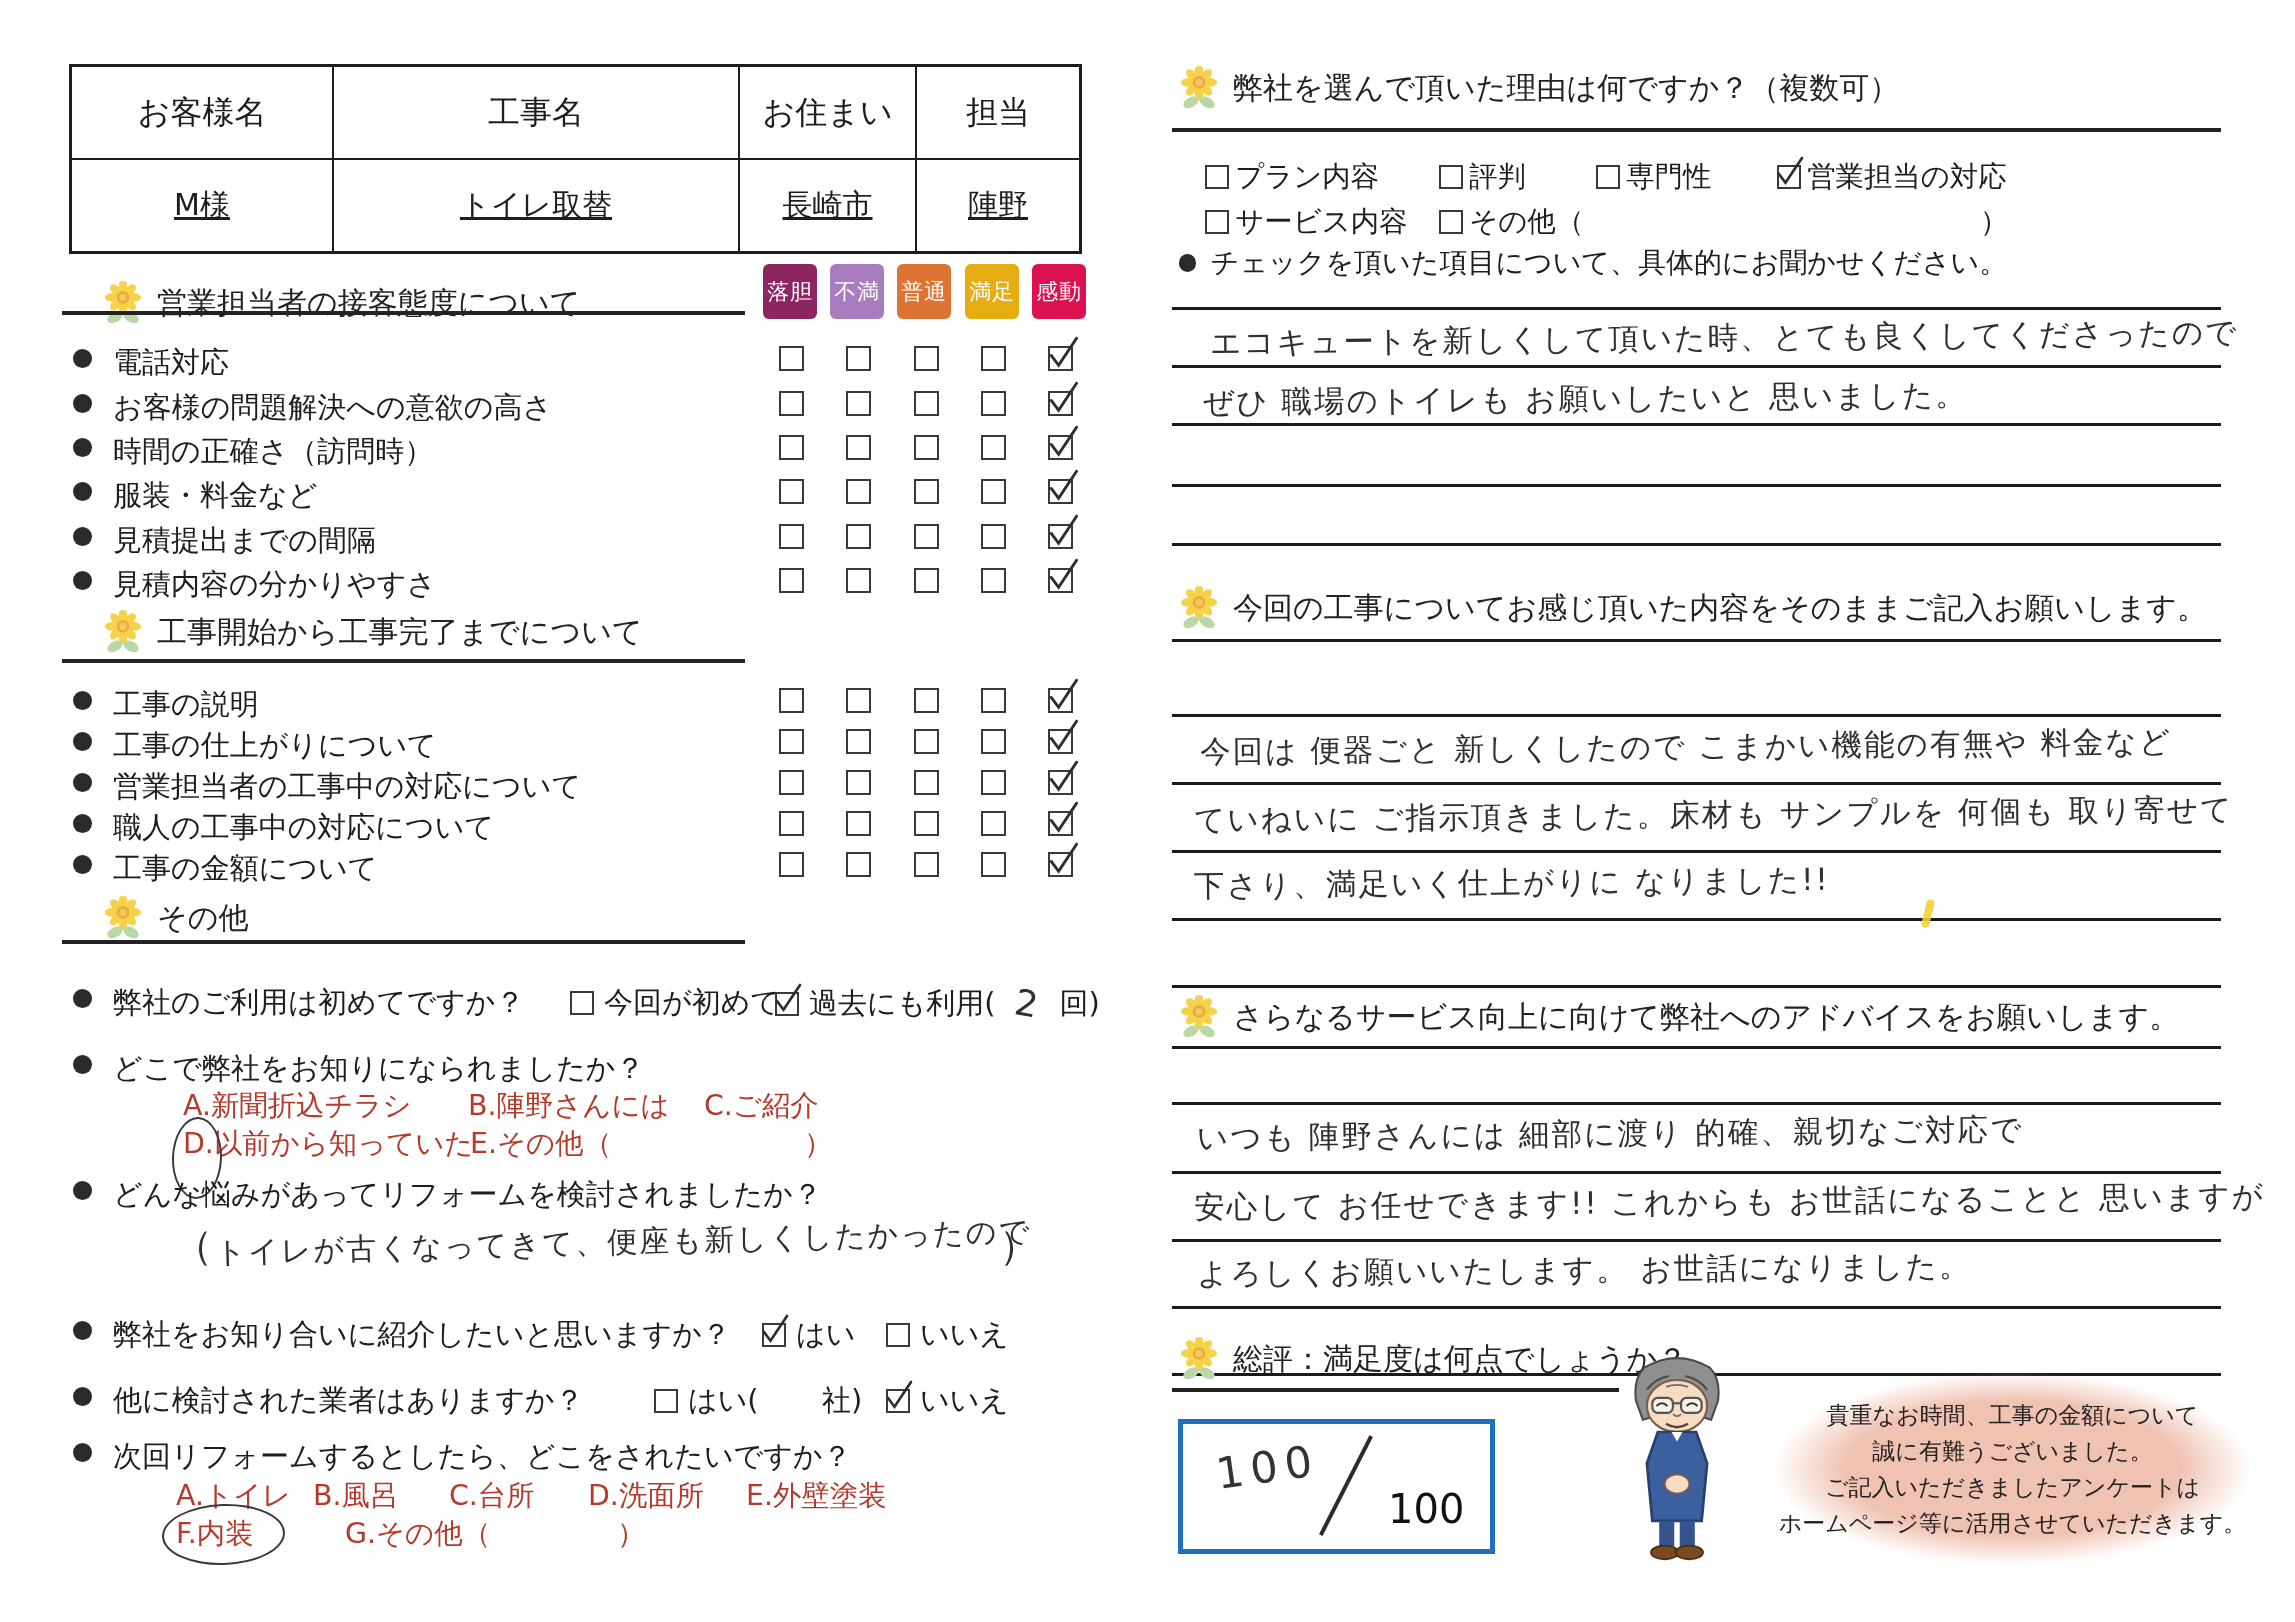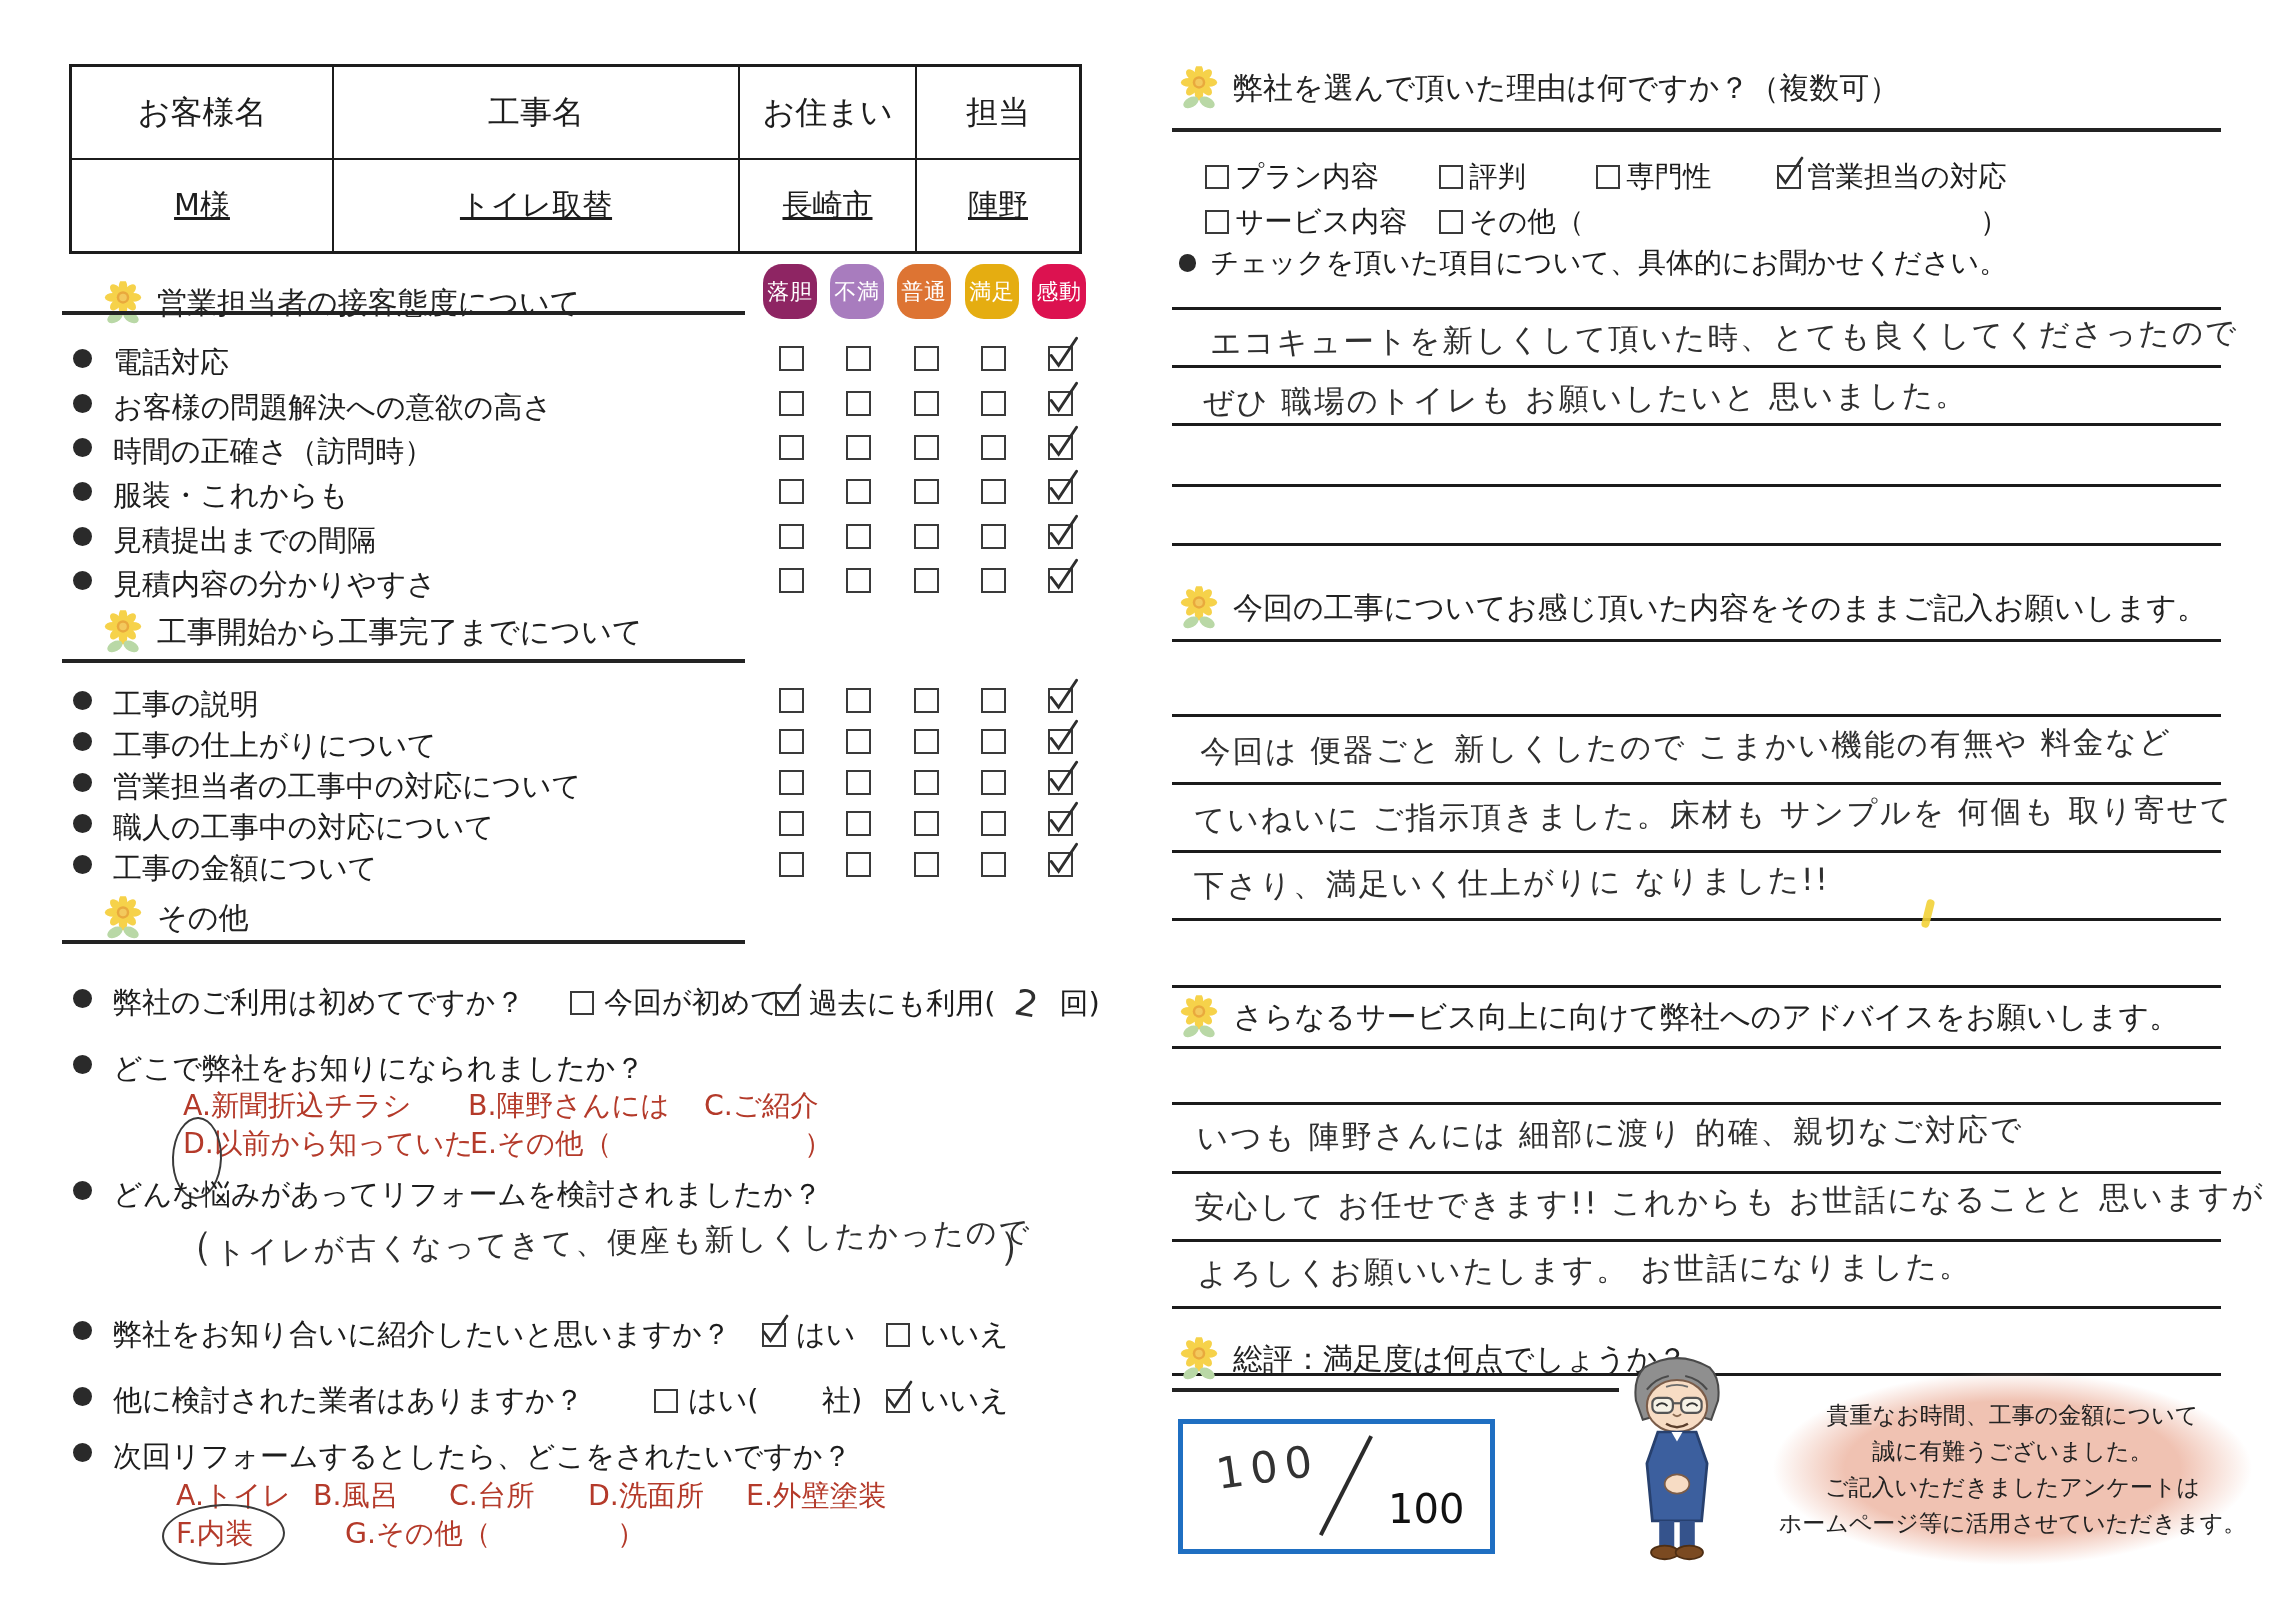--- a/index.html
+++ b/index.html
@@ -11,21 +11,21 @@
       border:2.8px solid #1c1c1c;background:#fff;}
   .info-table .cell{border:1.4px solid #1c1c1c;display:flex;align-items:center;justify-content:center;
       font-size:32px;white-space:nowrap;}
   .info-table .cell.val{font-size:30px;text-decoration:underline;}
   
   .sec-head{position:absolute;display:flex;align-items:center;gap:14px;font-size:30px;
       font-weight:500;white-space:nowrap;color:#222;}
   .flower{width:40px;height:44px;flex:0 0 auto;}
   .sec-rule{position:absolute;height:4.2px;background:#232323;}
   
-  .badge{position:absolute;top:264px;width:54px;height:55px;border-radius:19px;color:#fff;
+  .badge{position:absolute;top:264px;width:54px;height:55px;border-radius:6px;color:#fff;
       font-size:22px;display:flex;align-items:center;justify-content:center;letter-spacing:0.7px;}
   .badge.b1{background:#8e2563;} .badge.b2{background:#a87cbe;} .badge.b3{background:#dd7433;}
   .badge.b4{background:#e5ad11;} .badge.b5{background:#dc1250;}
   
   .q-row{position:absolute;left:69px;width:1047px;height:35px;font-size:29px;white-space:nowrap;}
   .q-row .bullet{position:absolute;left:4.2px;top:6.2px;width:19px;height:19px;border-radius:50%;background:#2a2a2a;}
   .q-row .lbl{position:absolute;left:44px;top:0;}
   .cb{position:absolute;top:2.8px;width:21px;height:21px;border:2.1px solid #3a3a3a;background:transparent;}
   .tick{position:absolute;left:-3.5px;top:-13px;width:33px;height:36px;overflow:visible;}
   .opt{position:absolute;top:0;display:flex;align-items:center;gap:10px;white-space:nowrap;}
@@ -146,21 +146,21 @@
     <span class="cb" style="left:845px"></span>
     <span class="cb" style="left:912px"></span>
     <span class="cb" style="left:979px">
         <svg class="tick" viewBox="0 0 40 44">
           <use href="#tick-sym"></use>
         </svg>
       </span>
   </div>
   <div class="q-row" style="top:476px">
     <span class="bullet"></span>
-    <span class="lbl">服装・これからも</span>
+    <span class="lbl">服装・料金など</span>
     <span class="cb" style="left:710px"></span>
     <span class="cb" style="left:777px"></span>
     <span class="cb" style="left:845px"></span>
     <span class="cb" style="left:912px"></span>
     <span class="cb" style="left:979px">
         <svg class="tick" viewBox="0 0 40 44">
           <use href="#tick-sym"></use>
         </svg>
       </span>
   </div>

